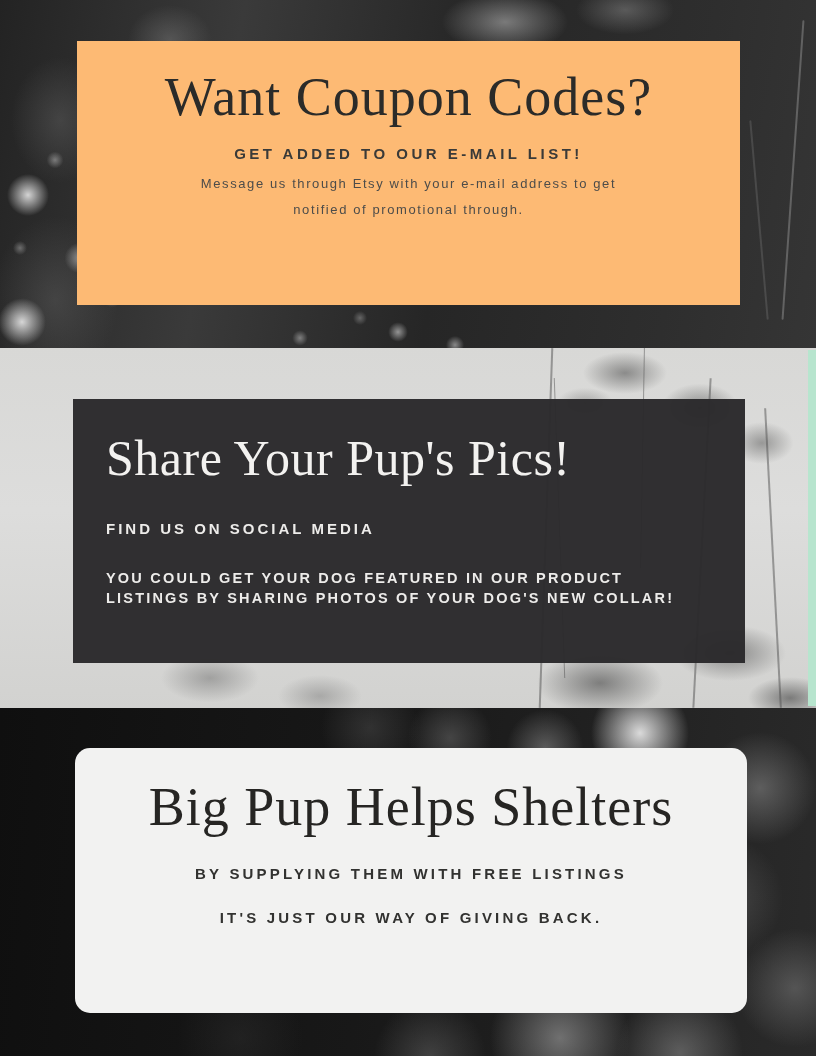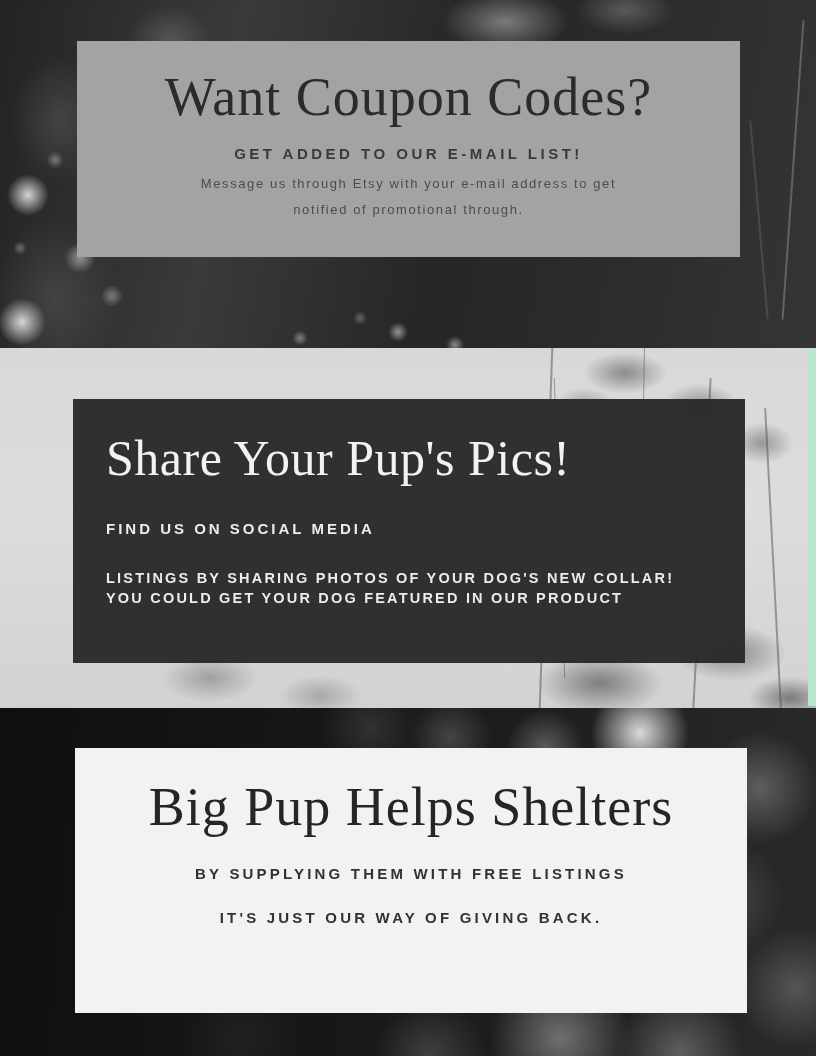--- a/index.html
+++ b/index.html
@@ -66,33 +66,33 @@
       radial-gradient(circle 90px at 680px 345px, rgba(140,140,140,.55), rgba(140,140,140,0) 70%),
       radial-gradient(circle 80px at 430px 348px, rgba(120,120,120,.40), rgba(120,120,120,0) 70%),
       radial-gradient(circle 90px at 240px 330px, rgba(45,45,45,.50), rgba(45,45,45,0) 70%),
       radial-gradient(circle 70px at 370px 20px, rgba(80,80,80,.45), rgba(80,80,80,0) 70%),
       linear-gradient(95deg,#0f0f0f,#181818 45%,#222222 75%,#2a2a2a);
   }
   
   .card{position:absolute;z-index:5;box-sizing:border-box;}
   .serif-title{font-family:"Liberation Serif","DejaVu Serif",serif;font-weight:500;margin:0;}
   .caps{font-weight:bold;}
-  #coupon-card{left:77px;top:41px;width:663px;height:216px;background:#a3a3a3;text-align:center;padding-top:25px;}
+  #coupon-card{left:77px;top:41px;width:663px;height:264px;background:#fdba74;text-align:center;padding-top:25px;}
   #coupon-title{font-size:54px;color:#2b2b29;letter-spacing:1px;}
   #coupon-tagline{margin-top:17px;font-size:15px;letter-spacing:3.5px;color:#3a3a38;}
   #coupon-promise{margin-top:36px;font-size:24px;letter-spacing:4px;color:#2f2f2d;}
   .coupon-instr-line{font-size:13px;letter-spacing:1.6px;line-height:26px;color:#4c4c4a;}
   #coupon-instructions{margin-top:9px;}
   #share-card{left:73px;top:399px;width:672px;height:264px;background:rgba(42,41,43,.97);
     color:#f3f2f0;text-align:left;padding:30px 30px 10px 33px;}
   #share-title{font-size:50px;color:#f3f2f0;letter-spacing:.5px;}
   #share-tagline{margin-top:33px;font-size:15px;letter-spacing:3px;color:#edecea;}
   .share-details-line{font-size:14.5px;letter-spacing:2.2px;line-height:20px;color:#edecea;font-weight:bold;}
   #share-details{margin-top:31px;}
-  #shelters-card{left:75px;top:748px;width:672px;height:265px;background:#f2f2f1;text-align:center;padding-top:28px;}
+  #shelters-card{left:75px;top:748px;width:672px;height:265px;background:#f2f2f1;text-align:center;padding-top:28px;border-radius:15px;}
   #shelters-title{font-size:54px;color:#262523;letter-spacing:1px;}
   #shelters-tagline{margin-top:27px;font-size:15px;letter-spacing:3.2px;color:#323230;}
   #shelters-note{margin-top:27px;font-size:15px;letter-spacing:3.2px;color:#323230;}
 </style>
 </head>
 <body>
 
 <div id="page">
 
   <div class="section" id="section-coupon">
@@ -113,22 +113,22 @@
     <div class="stem" id="stem-2"></div>
     <div class="stem" id="stem-3"></div>
     <div class="stem" id="stem-4"></div>
     <div class="stem" id="stem-5"></div>
     <div id="mint-strip"></div>
   </div>
   <div class="card" id="share-card">
     <h1 class="serif-title" id="share-title">Share Your Pup's Pics!</h1>
     <div class="caps" id="share-tagline">FIND US ON SOCIAL MEDIA</div>
     <div id="share-details">
+      <div class="share-details-line">YOU COULD GET YOUR DOG FEATURED IN OUR PRODUCT</div>
       <div class="share-details-line">LISTINGS BY SHARING PHOTOS OF YOUR DOG'S NEW COLLAR!</div>
-      <div class="share-details-line">YOU COULD GET YOUR DOG FEATURED IN OUR PRODUCT</div>
     </div>
   </div>
 
   <div class="section" id="section-shelters"></div>
   <div class="card" id="shelters-card">
     <h1 class="serif-title" id="shelters-title">Big Pup Helps Shelters</h1>
     <div class="caps" id="shelters-tagline">BY SUPPLYING THEM WITH FREE LISTINGS</div>
     <div class="caps" id="shelters-note">IT'S JUST OUR WAY OF GIVING BACK.</div>
   </div>
 

